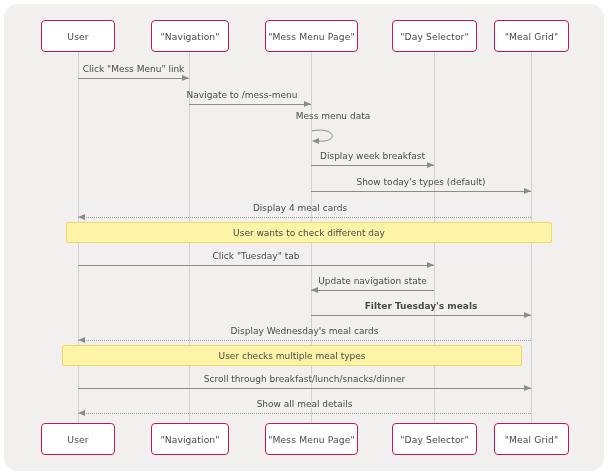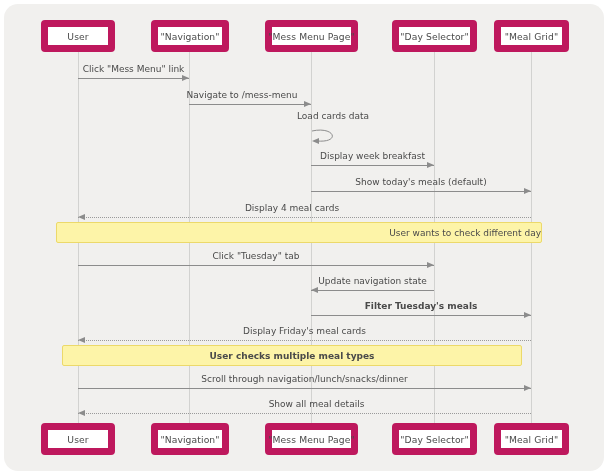--- a/index.html
+++ b/index.html
@@ -10,21 +10,21 @@
     font-family:"DejaVu Sans","Liberation Sans",sans-serif;
     overflow:hidden;
   }
   #canvas{
     position:absolute;left:4px;top:4px;width:600px;height:467px;
     background:#f1f0ee;border-radius:14px;overflow:hidden;
   }
   .actor-box{
     position:absolute;
     background:#ffffff;
-    border:7px solid #be185d;
+    border:1px solid #be185d;
     border-radius:4px;
     height:32px;
     display:flex;align-items:center;justify-content:center;
     box-sizing:border-box;
   }
   .actor-label{
     font-size:9.2px;color:#4a4a4a;white-space:nowrap;letter-spacing:.1px;
   }
   .lifeline{
     position:absolute;width:1px;background:#d2d2d0;
@@ -86,54 +86,54 @@
         <div class="msg-line" style="left: 74px; top: 74px; width: 111px;"></div>
         <div class="arrow-head right" style="top: 71px; left: 178px;"></div>
         <div class="msg-label" style="left: 129.5px; top: 60px;">Click "Mess Menu" link</div>
         <div class="msg-line" style="left: 185px; top: 100px; width: 122px;"></div>
         <div class="arrow-head right" style="top: 97px; left: 300px;"></div>
         <div class="msg-label" style="left: 238px; top: 86px;">Navigate to /mess-menu</div>
         <svg class="selfloop" width="34" height="20" style="left: 307px; top: 125px; position: absolute;">
           <path d="M1,2 C24,-3 30,14 6,12" fill="none" stroke="#8c8c8c" stroke-width="1"></path>
           <path d="M1,12 L8,9 L8,15 Z" fill="#8c8c8c"></path>
         </svg>
-        <div class="msg-label" style="left: 329px; top: 107px;">Load cards data</div>
+        <div class="msg-label" style="left: 329px; top: 107px;">Mess menu data</div>
         <div class="msg-line" style="left: 307px; top: 161px; width: 123px;"></div>
         <div class="arrow-head right" style="top: 158px; left: 423px;"></div>
         <div class="msg-label" style="left: 368.5px; top: 147px;">Display week breakfast</div>
         <div class="msg-line" style="left: 307px; top: 187px; width: 220px;"></div>
         <div class="arrow-head right" style="top: 184px; left: 520px;"></div>
-        <div class="msg-label" style="left: 417px; top: 173px;">Show today's meals (default)</div>
+        <div class="msg-label" style="left: 417px; top: 173px;">Show today's types (default)</div>
         <div class="msg-line dotted" style="left: 74px; top: 213px; width: 453px;"></div>
         <div class="arrow-head left" style="top: 210px; left: 74px;"></div>
-        <div class="msg-label" style="left: 288px; top: 199px;">Display 4 meal cards</div>
+        <div class="msg-label" style="left: 296px; top: 199px;">Display 4 meal cards</div>
         <div class="msg-line" style="left: 74px; top: 261px; width: 356px;"></div>
         <div class="arrow-head right" style="top: 258px; left: 423px;"></div>
         <div class="msg-label" style="left: 252px; top: 247px;">Click "Tuesday" tab</div>
         <div class="msg-line" style="left: 307px; top: 286px; width: 123px;"></div>
         <div class="arrow-head left" style="top: 283px; left: 307px;"></div>
         <div class="msg-label" style="left: 368.5px; top: 272px;">Update navigation state</div>
         <div class="msg-line" style="left: 307px; top: 311px; width: 220px;"></div>
         <div class="arrow-head right" style="top: 308px; left: 520px;"></div>
         <div class="msg-label" style="left: 417px; top: 297px; font-weight: bold;">Filter Tuesday's meals</div>
         <div class="msg-line dotted" style="left: 74px; top: 336px; width: 453px;"></div>
         <div class="arrow-head left" style="top: 333px; left: 74px;"></div>
-        <div class="msg-label" style="left: 300.5px; top: 322px;">Display Friday's meal cards</div>
+        <div class="msg-label" style="left: 300.5px; top: 322px;">Display Wednesday's meal cards</div>
         <div class="msg-line" style="left: 74px; top: 384px; width: 453px;"></div>
         <div class="arrow-head right" style="top: 381px; left: 520px;"></div>
-        <div class="msg-label" style="left: 300.5px; top: 370px;">Scroll through navigation/lunch/snacks/dinner</div>
+        <div class="msg-label" style="left: 300.5px; top: 370px;">Scroll through breakfast/lunch/snacks/dinner</div>
         <div class="msg-line dotted" style="left: 74px; top: 409px; width: 453px;"></div>
         <div class="arrow-head left" style="top: 406px; left: 74px;"></div>
-        <div class="msg-label" style="left: 300.5px; top: 395px; margin-left: 12px;">Show all meal details</div>
+        <div class="msg-label" style="left: 300.5px; top: 395px;">Show all meal details</div>
       </div>
     <div id="notes">
-        <div class="note-bar" style="left: 52px; top: 218px; width: 486px; justify-content: flex-end;">
+        <div class="note-bar" style="left: 62px; top: 218px; width: 486px;">
           <span class="note-label">User wants to check different day</span>
         </div>
-        <div class="note-bar" style="left: 58px; top: 341px; width: 460px; font-weight: bold;">
+        <div class="note-bar" style="left: 58px; top: 341px; width: 460px;">
           <span class="note-label">User checks multiple meal types</span>
         </div>
       </div>
     <div id="headers">
         <div class="actor-box" style="left: 37px; top: 16px; width: 74px;">
           <span class="actor-label">User</span>
         </div>
         <div class="actor-box" style="left: 147px; top: 16px; width: 78px;">
           <span class="actor-label">"Navigation"</span>
         </div>

